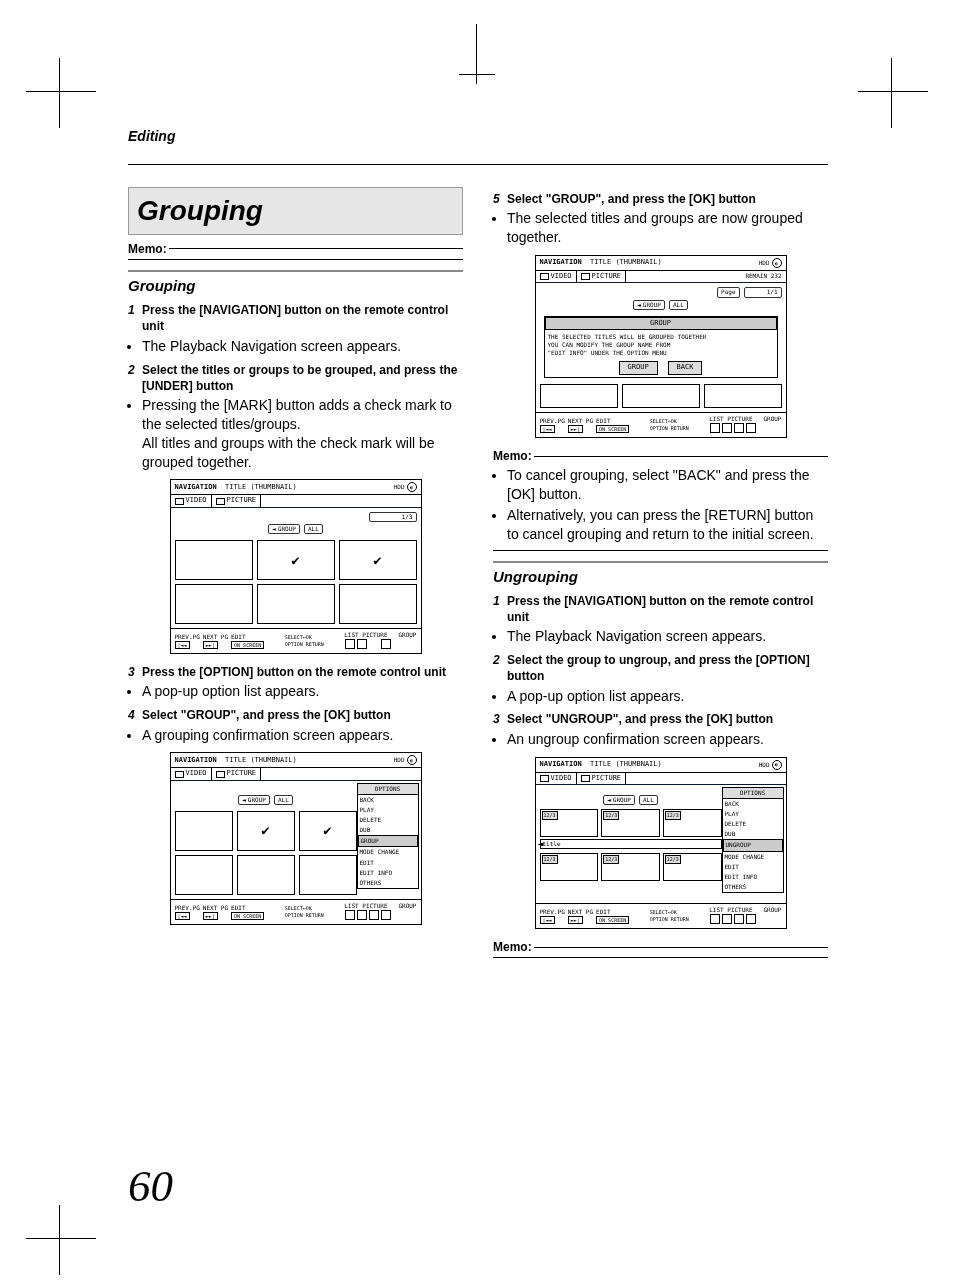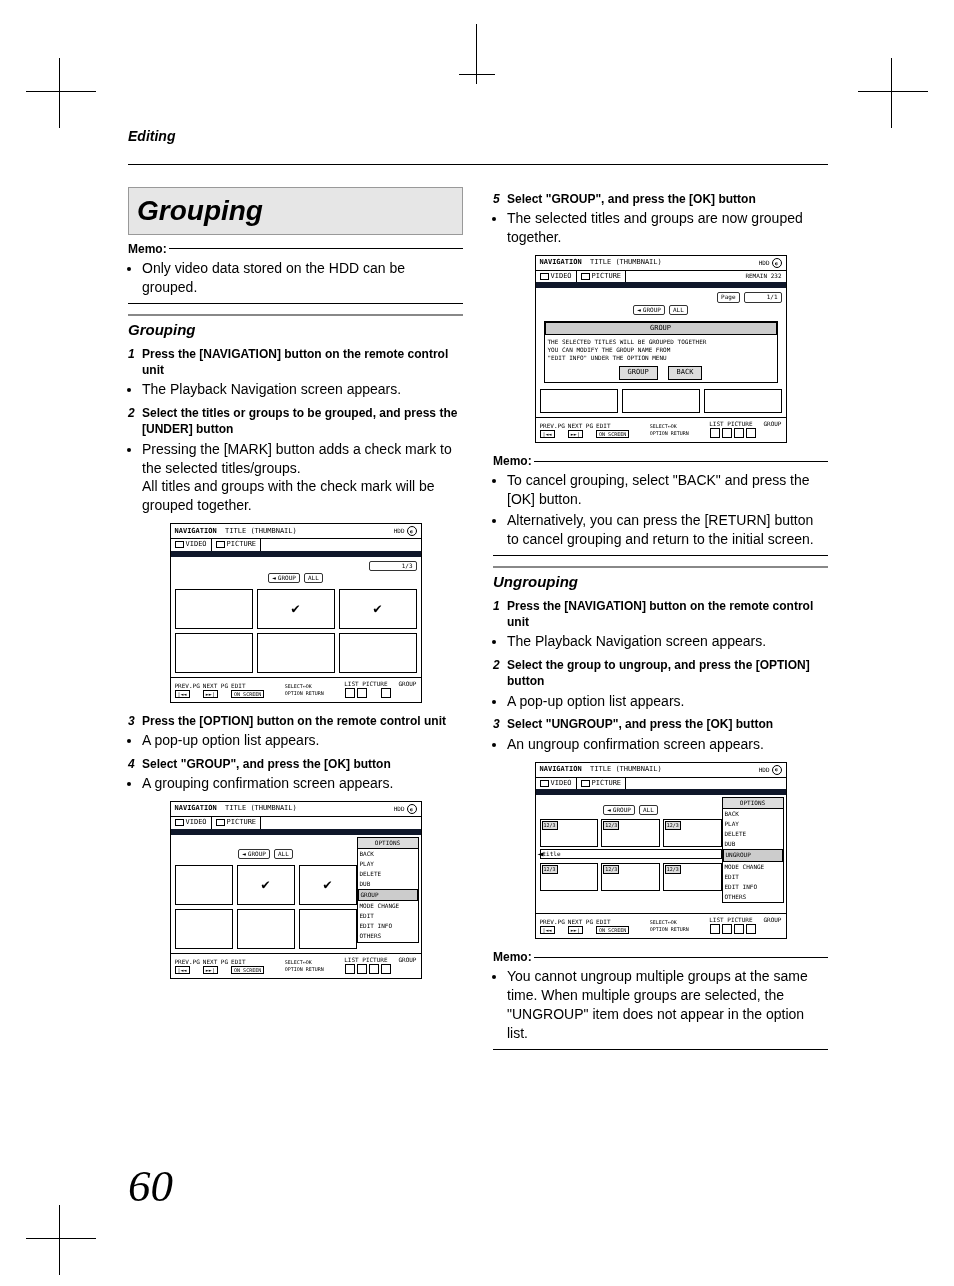--- a/index.html
+++ b/index.html
@@ -30,21 +30,21 @@
 .memo-hdr .ln { flex:1; height:1px; background:#000; margin-left:2px; }
 ul.bul { margin:2px 0 6px 0; padding-left:14px; }
 ul.bul li { font-size:14px; margin-bottom:2px; }
 .sub-rule { height:2px; background:#888; margin:10px 0 4px 0; }
 .sub-head { font-size:15px; font-weight:bold; font-style:italic; margin:4px 0 6px 0; }
 .step { display:flex; margin:4px 0 2px 0; }
 .step .n { font-weight:bold; font-style:italic; width:14px; font-size:12px; }
 .step .t { font-weight:bold; font-size:12px; flex:1; }
 .figure { border:1px solid #000; margin:8px auto 10px auto; width:250px; padding:0; font-size:7px; font-family: monospace; }
 .fig-hdr { display:flex; justify-content:space-between; padding:2px 4px; border-bottom:1px solid #000; align-items:center;}
-.fig-tabs { display:flex; border-bottom:6px solid #0f172a; }
+.fig-tabs { display:flex; border-bottom:1px solid #0f172a; }
 .fig-tab { border-right:1px solid #000; padding:1px 4px; display:flex; gap:2px; align-items:center;}
 .fig-body { padding:4px; position:relative; min-height:110px; }
 .pill { border:1px solid #333; border-radius:2px; padding:0 3px; font-size:6px; display:inline-flex; align-items:center; gap:2px;}
 .grid6 { display:grid; grid-template-columns:repeat(3,1fr); grid-template-rows:repeat(2,40px); gap:4px; margin-top:6px;}
 .cell { border:1px solid #000; display:flex; align-items:center; justify-content:center; }
 .check { font-size:14px; color:#000; }
 .fig-footer { border-top:1px solid #000; padding:2px 4px; display:flex; justify-content:space-between; align-items:center; font-size:6px;}
 .keybox { border:1px solid #000; padding:0 2px; font-size:5px;}
 .sq { display:inline-block; width:8px; height:8px; border:1px solid #000; margin:0 1px;}
 .opt-panel { position:absolute; right:2px; top:2px; width:60px; background:#fff; border:1px solid #000; font-size:6px;}
@@ -82,23 +82,20 @@
 
       <div class="col">
         <div class="title-bar">
           <h1>Grouping</h1>
         </div>
 
         <div class="memo-hdr">
             <span class="lbl">Memo:</span>
             <span class="ln"></span>
           </div>
-        <ul class="bul">
-          <li>Only video data stored on the HDD can be grouped.</li>
-        </ul>
         <div class="rule"></div>
 
         <div class="sub-rule"></div>
         <div class="sub-head">Grouping</div>
 
         <div class="step">
             <span class="n">1</span>
             <span class="t">Press the [NAVIGATION] button on the remote control unit</span>
           </div>
         <ul class="bul">
@@ -415,22 +412,19 @@
             </span>
             <span style="font-size:5px"><span>SELECT</span>↔<span>OK</span><br><span>OPTION</span> <span>RETURN</span></span>
             <span><span>LIST</span> <span>PICTURE</span> &nbsp; <span>GROUP</span><br><span class="sq"></span><span class="sq"></span><span class="sq"></span><span class="sq"></span></span>
           </div>
         </div>
 
         <div class="memo-hdr">
             <span class="lbl">Memo:</span>
             <span class="ln"></span>
           </div>
-        <ul class="bul">
-          <li>You cannot ungroup multiple groups at the same time. When multiple groups are selected, the "UNGROUP" item does not appear in the option list.</li>
-        </ul>
         <div class="rule"></div>
       </div>
     </div>
   </div>
 
   <div class="pagenum">60</div>
 </div>
 
 </body></html>

